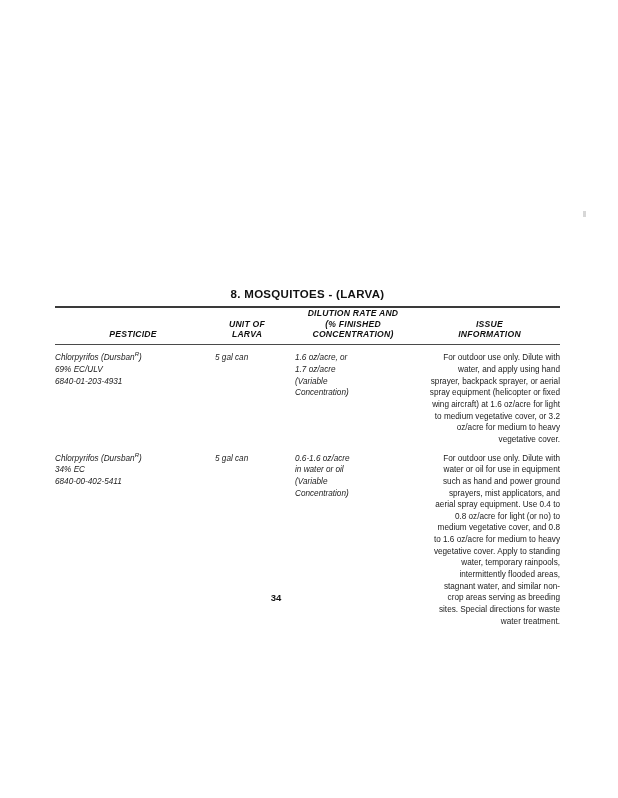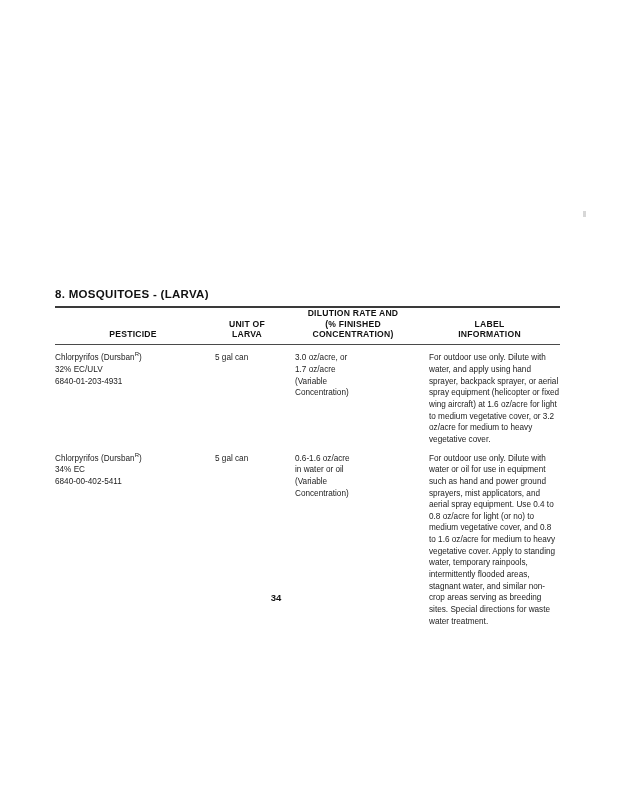--- a/index.html
+++ b/index.html
@@ -35,21 +35,21 @@
   }
 
   .content {
     position: absolute;
     left: 55px;
     top: 288px;
     width: 505px;
   }
 
   .section-title {
-    text-align: left;
+    text-align: center;
     font-size: 11.5px;
     font-weight: bold;
     letter-spacing: .3px;
     color: #111;
     margin: 0 0 6px 0;
     white-space: nowrap;
   }
 
   .rule {
     height: 2px;
@@ -91,22 +91,22 @@
     line-height: 1.42;
     color: #1c1c1c;
     vertical-align: top;
     padding: 7px 0 0 0;
   }
   tbody td.col-pesticide { padding-right: 8px; }
   tbody td.col-unit      { padding-left: 8px; }
   tbody td.col-dilution  { padding-left: 8px; padding-right: 8px; }
   tbody td.col-label     { padding-left: 10px; }
 
-  .line { display: block; white-space: nowrap; }
-  .label-text { display: block; }
+  .line { display: block; white-space: nowrap; font-style: italic; }
+  .label-text { display: block; text-align: right; }
 
   sup {
     font-size: 6px;
     vertical-align: super;
     line-height: 0;
   }
 
   .page-number {
     position: absolute;
     left: 0;
@@ -147,48 +147,48 @@
           <th>
             <span class="line">UNIT OF</span>
             <span class="line">LARVA</span>
           </th>
           <th>
             <span class="line">DILUTION RATE AND</span>
             <span class="line">(% FINISHED</span>
             <span class="line">CONCENTRATION)</span>
           </th>
           <th>
-            <span class="line">LABEL</span>
+            <span class="line">ISSUE</span>
             <span class="line">INFORMATION</span>
           </th>
         </tr>
       </thead>
     </table>
 
     <div class="rule thin"></div>
 
     <table class="data">
       <colgroup>
         <col class="c-pesticide">
         <col class="c-unit">
         <col class="c-dilution">
         <col class="c-label">
       </colgroup>
       <tbody>
         <tr>
           <td class="col-pesticide">
             <span class="line"><span>Chlorpyrifos (Dursban</span><sup>R</sup><span>)</span></span>
-            <span class="line">32% EC/ULV</span>
+            <span class="line">69% EC/ULV</span>
             <span class="line">6840-01-203-4931</span>
           </td>
           <td class="col-unit">
             <span class="line">5 gal can</span>
           </td>
           <td class="col-dilution">
-            <span class="line">3.0 oz/acre, or</span>
+            <span class="line">1.6 oz/acre, or</span>
             <span class="line">1.7 oz/acre</span>
             <span class="line">(Variable</span>
             <span class="line">Concentration)</span>
           </td>
           <td class="col-label">
             <span class="label-text">For outdoor use only. Dilute with water, and apply using hand sprayer, backpack sprayer, or aerial spray equipment (helicopter or fixed wing aircraft) at 1.6 oz/acre for light to medium vegetative cover, or 3.2 oz/acre for medium to heavy vegetative cover.</span>
           </td>
         </tr>
 
         <tr>

